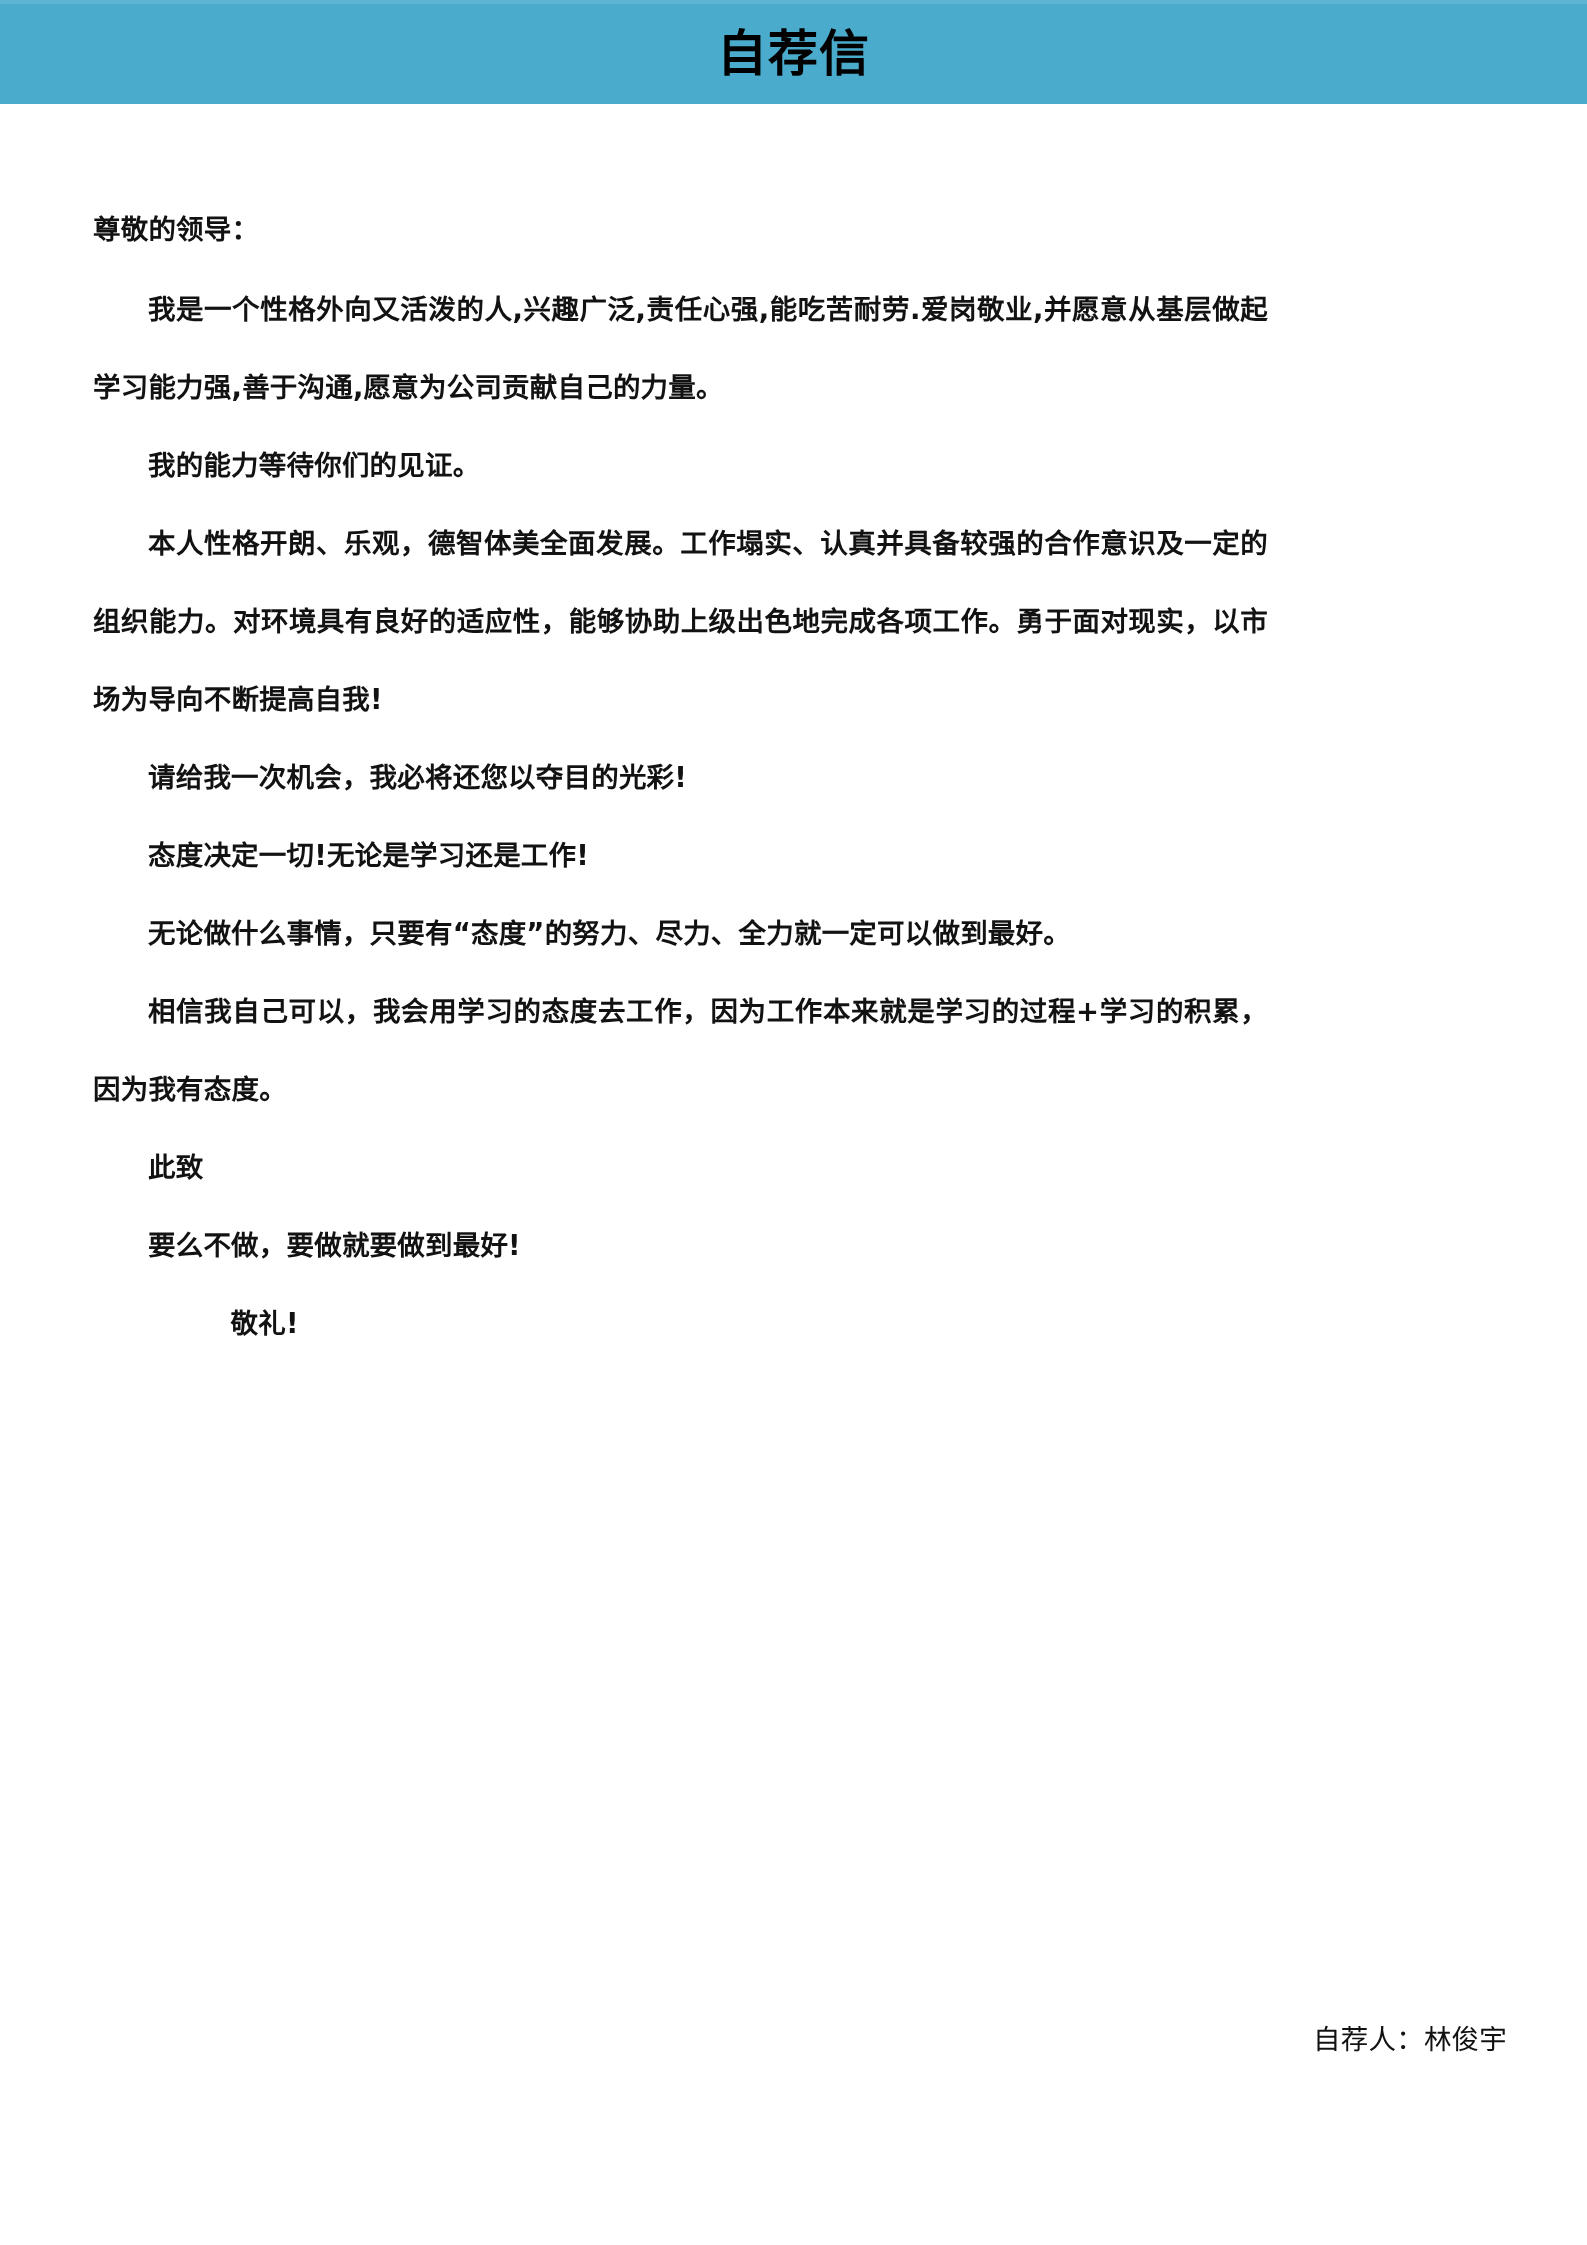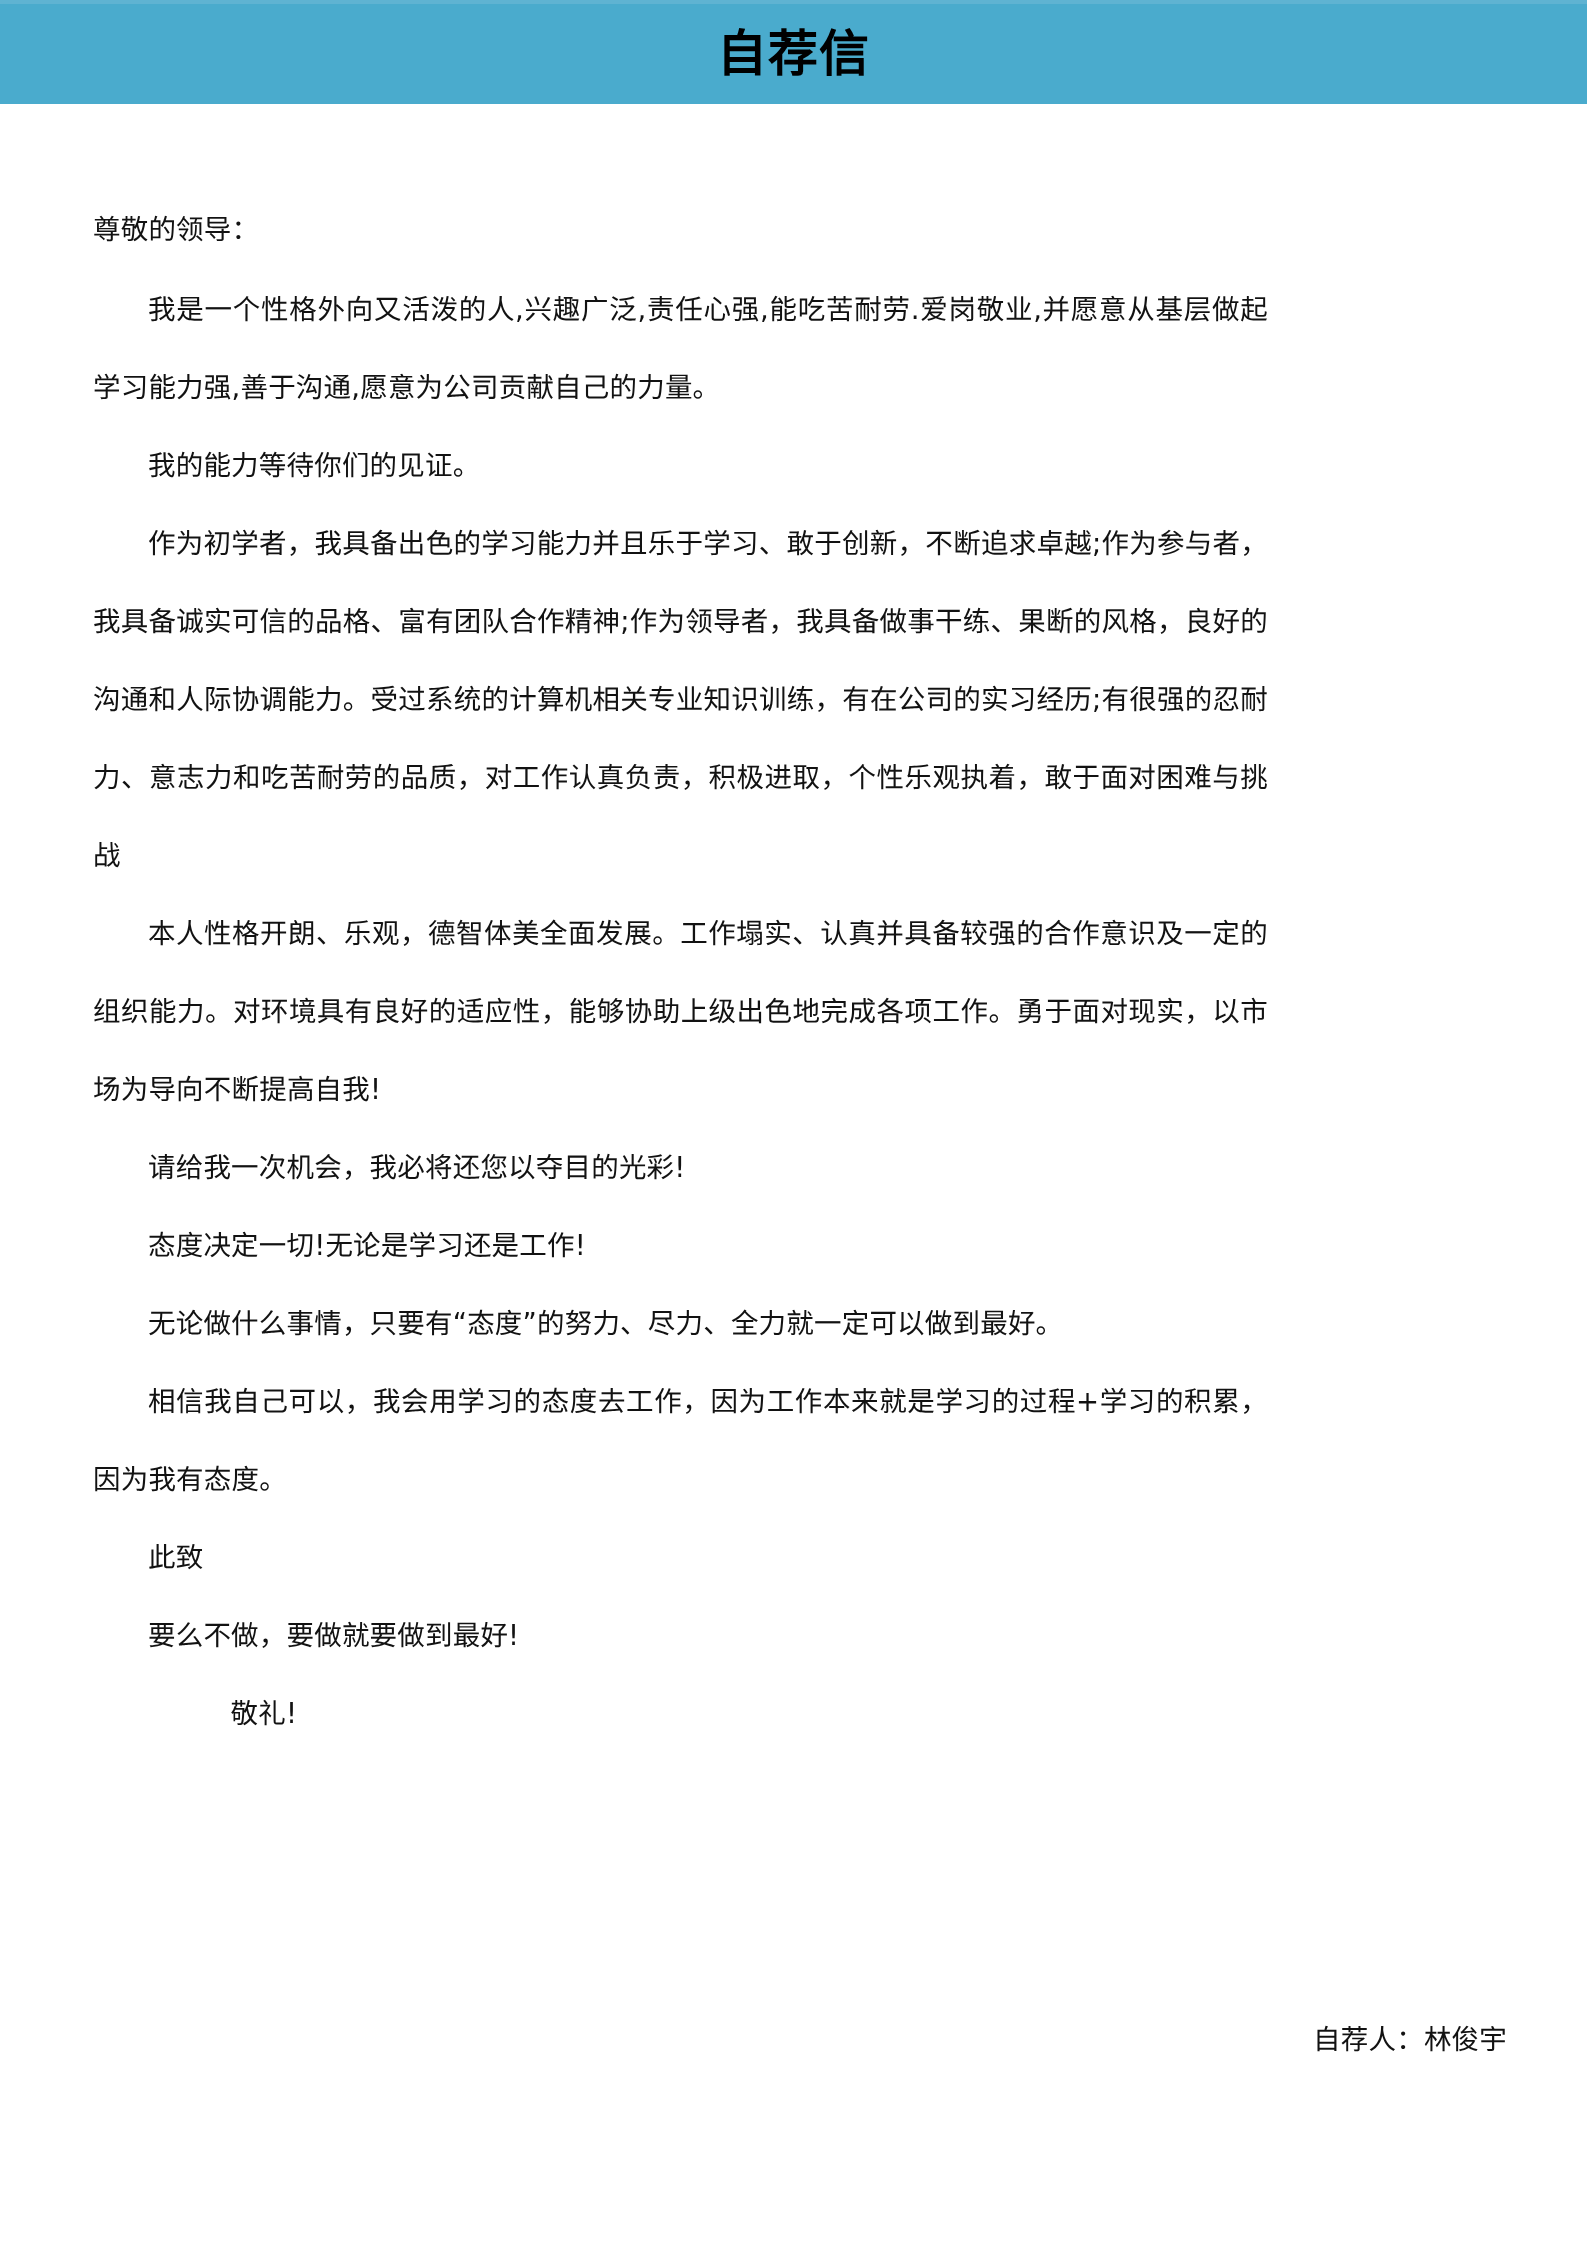--- a/index.html
+++ b/index.html
@@ -55,20 +55,21 @@
   }
 
   
   .letter-body {
     position: absolute;
     top: 104px;
     left: 0;
     width: 1360px;
     padding: 86px 92px 0 93px;
     box-sizing: border-box;
+    font-weight: bold;
   }
 
   .para {
     font-size: 27.5px;
     line-height: 78px;
     color: #121212;
     letter-spacing: 0.2px;
     text-align: justify;
     text-justify: inter-ideograph;
     margin: 0 0 0 0;
@@ -115,21 +116,20 @@
   <div class="letter-body">
 
     <p class="para salutation">尊敬的领导：</p>
 
 
     <p class="para indent">我是一个性格外向又活泼的人,兴趣广泛,责任心强,能吃苦耐劳.爱岗敬业,并愿意从基层做起学习能力强,善于沟通,愿意为公司贡献自己的力量。</p>
 
     <p class="para indent">我的能力等待你们的见证。</p>
 
 
-    <p class="para indent">作为初学者，我具备出色的学习能力并且乐于学习、敢于创新，不断追求卓越;作为参与者，我具备诚实可信的品格、富有团队合作精神;作为领导者，我具备做事干练、果断的风格，良好的沟通和人际协调能力。受过系统的计算机相关专业知识训练，有在公司的实习经历;有很强的忍耐力、意志力和吃苦耐劳的品质，对工作认真负责，积极进取，个性乐观执着，敢于面对困难与挑战</p>
 
     <p class="para indent">本人性格开朗、乐观，德智体美全面发展。工作塌实、认真并具备较强的合作意识及一定的组织能力。对环境具有良好的适应性，能够协助上级出色地完成各项工作。勇于面对现实，以市场为导向不断提高自我!</p>
 
     <p class="para indent">请给我一次机会，我必将还您以夺目的光彩!</p>
 
     <p class="para indent">态度决定一切!无论是学习还是工作!</p>
 
     <p class="para indent">无论做什么事情，只要有“态度”的努力、尽力、全力就一定可以做到最好。</p>
 
     <p class="para indent">相信我自己可以，我会用学习的态度去工作，因为工作本来就是学习的过程+学习的积累，因为我有态度。</p>

